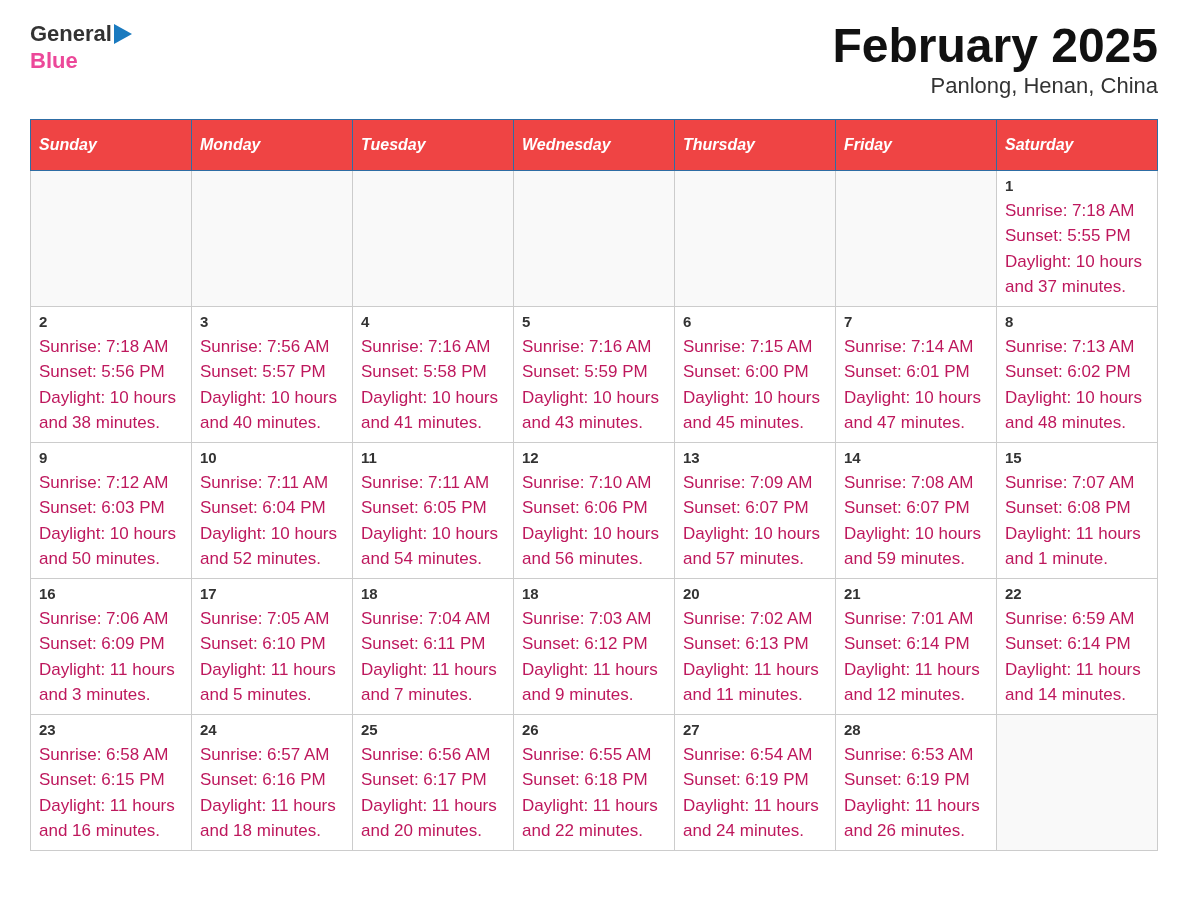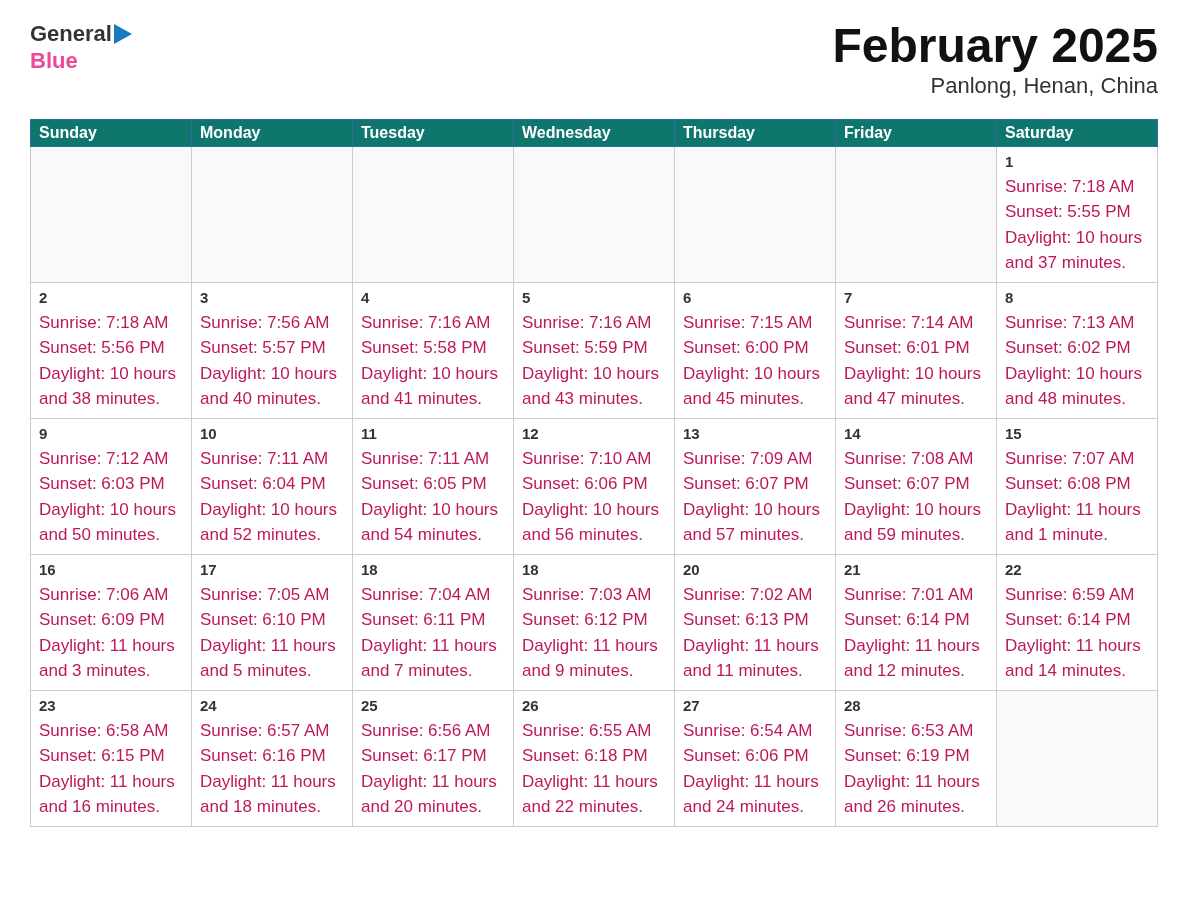--- a/index.html
+++ b/index.html
@@ -52,27 +52,28 @@
       font-size: 22px;
       font-weight: normal;
       color: #333;
     }
     .calendar {
       width: 100%;
       border-collapse: collapse;
       border: 1px solid #aaa;
     }
     .calendar th {
-      background-color: #0f766e;
+      background-color: #ef4444;
       color: #fff;
       font-size: 16px;
       font-weight: bold;
-      padding: 4px 8px;
+      padding: 16px 8px;
       text-align: left;
       border: 1px solid #2e6da4;
+      font-style: italic;
     }
     .calendar td {
       vertical-align: top;
       padding: 6px 8px;
       border: 1px solid #ccc;
       width: 14.28%;
       min-height: 100px;
       font-size: 13px;
       color: #333;
     }
@@ -301,21 +302,21 @@
         </td>
         <td>
           <span class="day-number">26</span>
           <div class="day-info">Sunrise: 6:55 AM
 Sunset: 6:18 PM
 Daylight: 11 hours and 22 minutes.</div>
         </td>
         <td>
           <span class="day-number">27</span>
           <div class="day-info">Sunrise: 6:54 AM
-Sunset: 6:06 PM
+Sunset: 6:19 PM
 Daylight: 11 hours and 24 minutes.</div>
         </td>
         <td>
           <span class="day-number">28</span>
           <div class="day-info">Sunrise: 6:53 AM
 Sunset: 6:19 PM
 Daylight: 11 hours and 26 minutes.</div>
         </td>
         <td class="empty-cell"></td>
       </tr>

